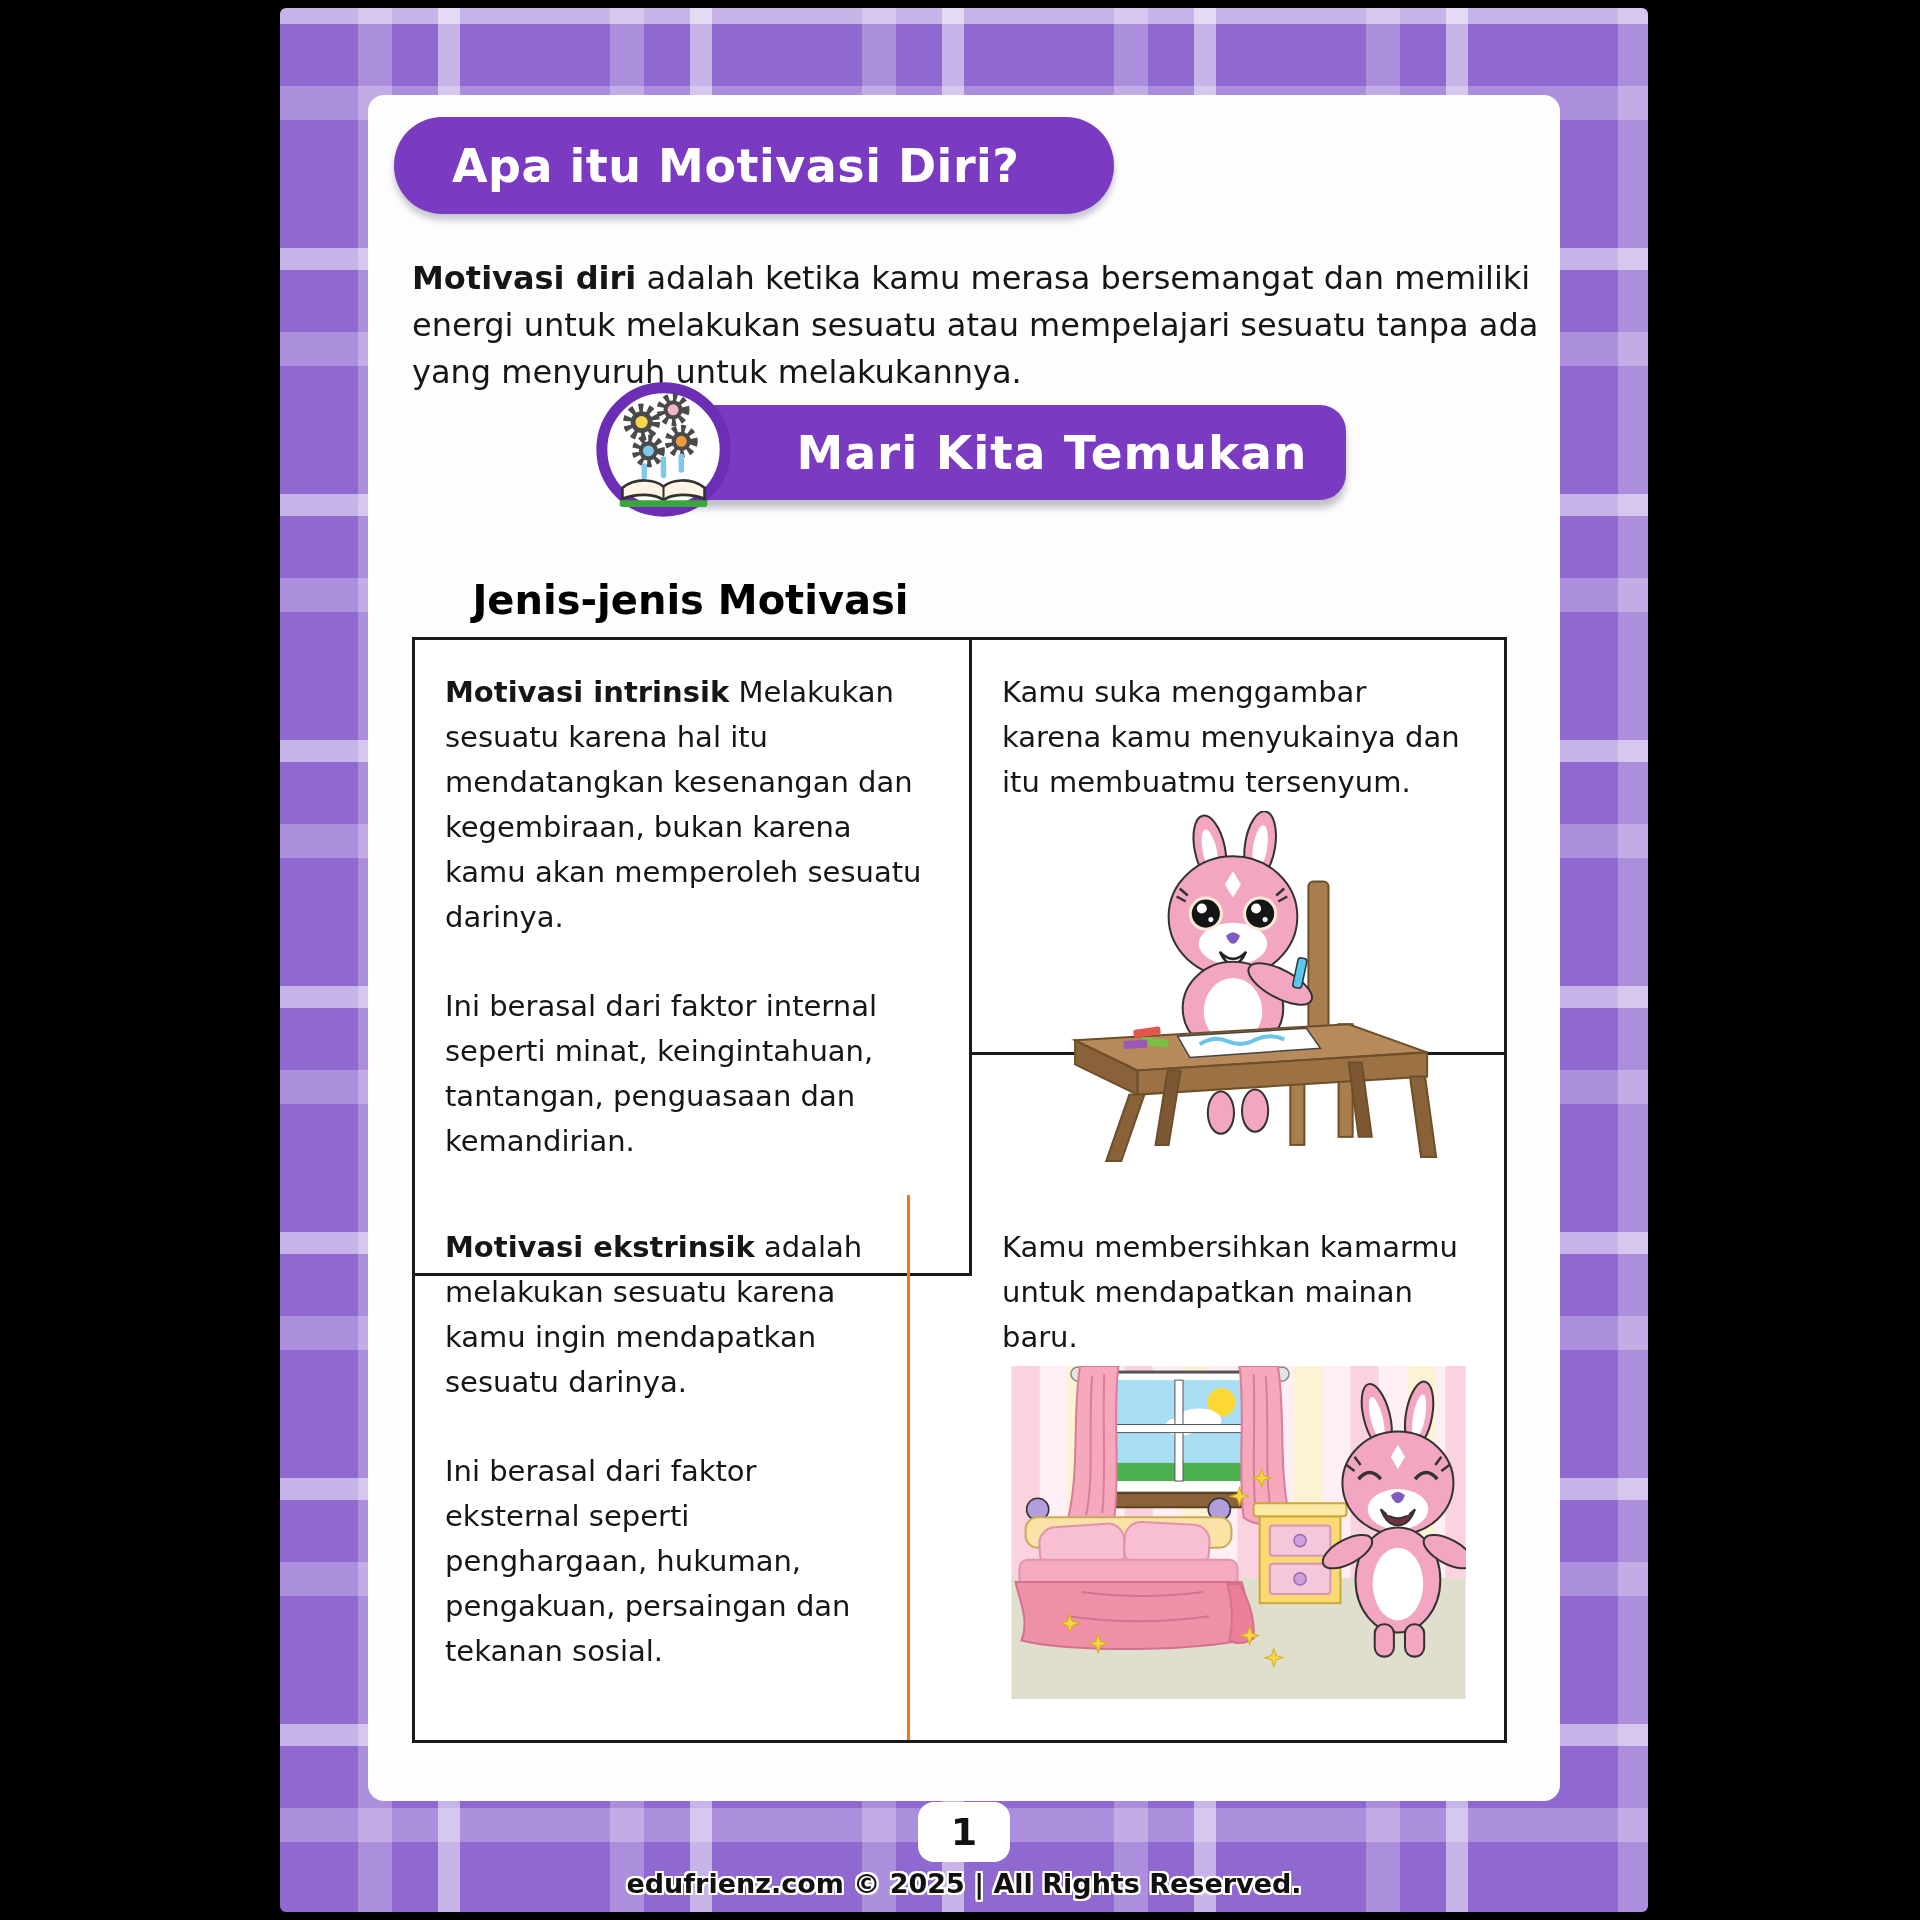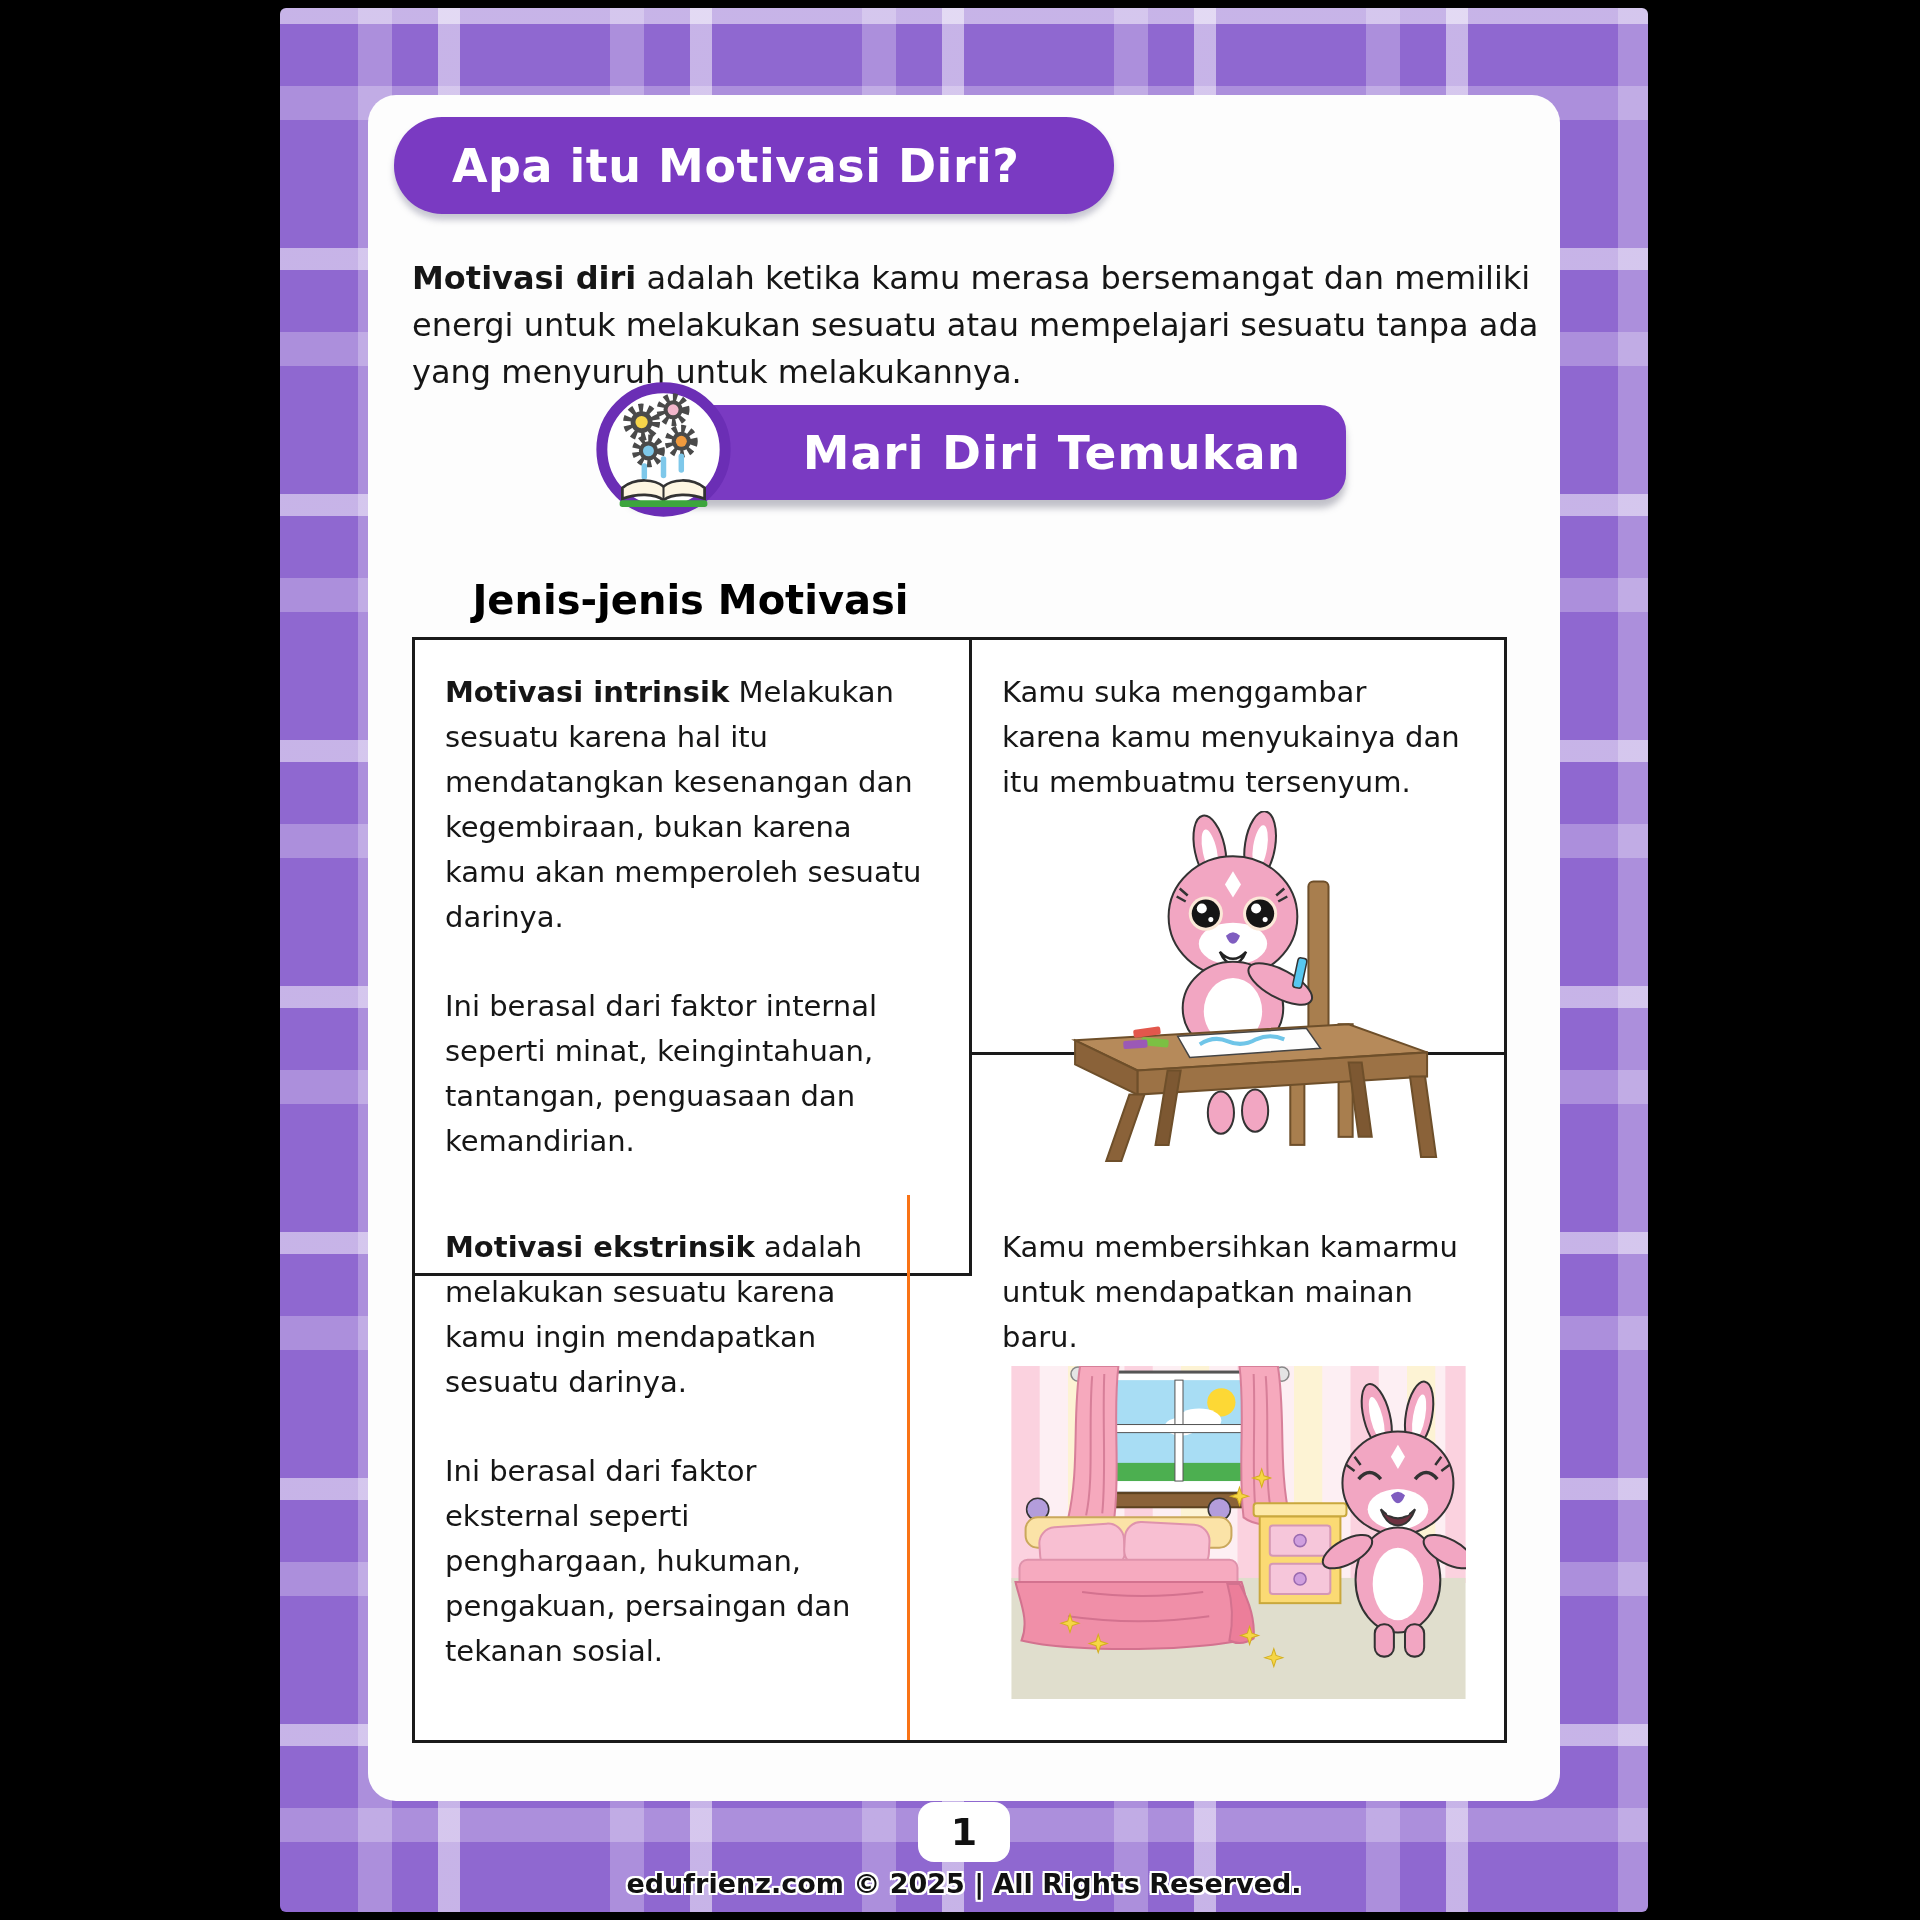--- a/index.html
+++ b/index.html
@@ -18,21 +18,21 @@
         rgba(255,255,255,0) 180px, rgba(255,255,255,0) 252px),
       repeating-linear-gradient(0deg,
         rgba(255,255,255,0) 0px, rgba(255,255,255,0) 70px,
         rgba(255,255,255,.26) 70px, rgba(255,255,255,.26) 104px,
         rgba(255,255,255,0) 104px, rgba(255,255,255,0) 166px,
         rgba(255,255,255,.5) 166px, rgba(255,255,255,.5) 188px,
         rgba(255,255,255,0) 188px, rgba(255,255,255,0) 246px);}
 
   
   .card{position:absolute;left:88px;top:87px;width:1192px;height:1706px;background:#fdfdfd;
-    border-radius:28px;}
+    border-radius:16px;}
 
   
   .title-pill{position:absolute;left:26px;top:22px;width:720px;height:97px;background:#7a3ac2;
     border-radius:48px;display:flex;align-items:center;padding-left:58px;
     box-shadow:0 6px 6px rgba(130,130,155,.45);}
   .title-pill span{color:#fff;font-size:46px;font-weight:bold;letter-spacing:.5px;}
 
   
   .intro{position:absolute;left:44px;top:128px;width:1140px;font-size:32px;line-height:47px;
     color:#161616;}
@@ -79,21 +79,21 @@
 <div class="page">
   <div class="card">
 
     <div class="title-pill">
       <span>Apa itu Motivasi Diri?</span>
     </div>
 
     <p class="intro"><b>Motivasi diri</b><span> adalah ketika kamu merasa bersemangat dan memiliki energi untuk melakukan sesuatu atau mempelajari sesuatu tanpa ada yang menyuruh untuk melakukannya.</span></p>
 
     <div class="banner-bar">
-      <span>Mari Diri Temukan</span>
+      <span>Mari Kita Temukan</span>
     </div>
     <svg class="badge" viewBox="0 0 100 100">
       <circle cx="50" cy="50" r="45" fill="#fff" stroke="#6b2eb5" stroke-width="8"></circle>
       <g stroke="#4a4a4a">
         <circle cx="34" cy="30" r="10" fill="none" stroke-width="7" stroke-dasharray="3.2 3.2"></circle>
         <circle cx="34" cy="30" r="8" fill="#4a4a4a" stroke="none"></circle>
         <circle cx="34" cy="30" r="4.5" fill="#f7d54a" stroke="none"></circle>
         <circle cx="57" cy="21" r="9" fill="none" stroke-width="6" stroke-dasharray="3 3"></circle>
         <circle cx="57" cy="21" r="7" fill="#4a4a4a" stroke="none"></circle>
         <circle cx="57" cy="21" r="4" fill="#f2b6cc" stroke="none"></circle>

